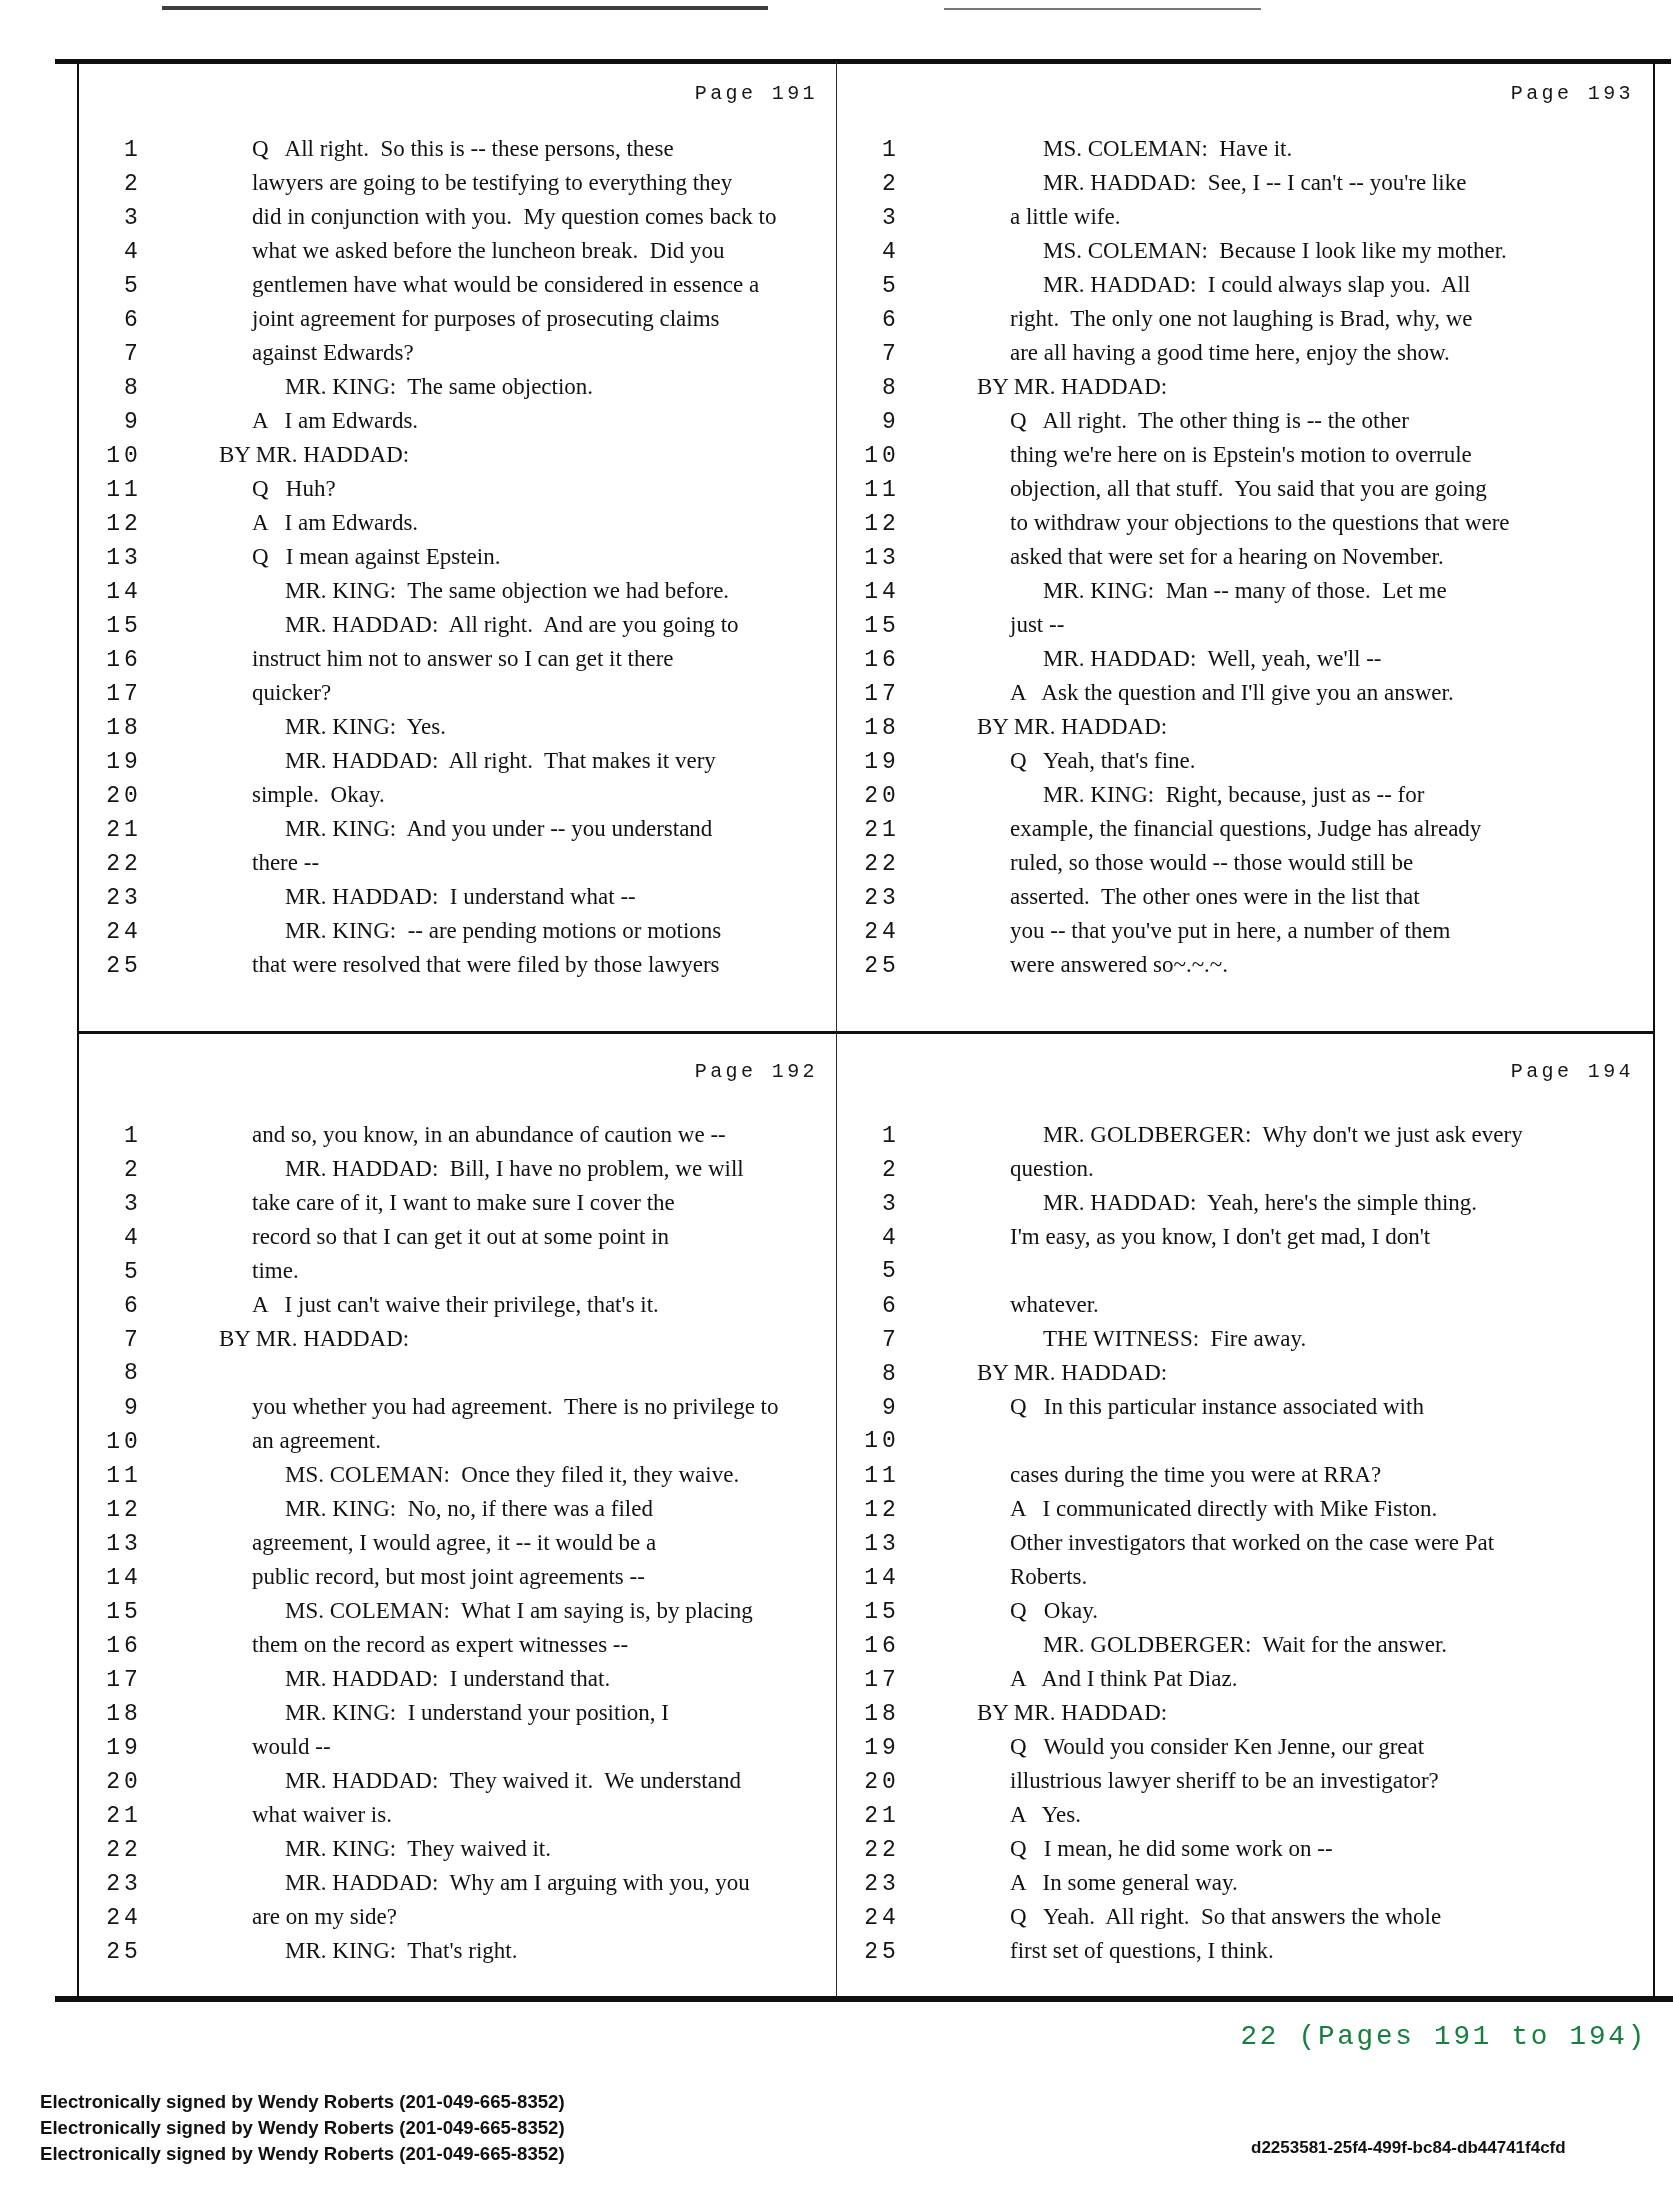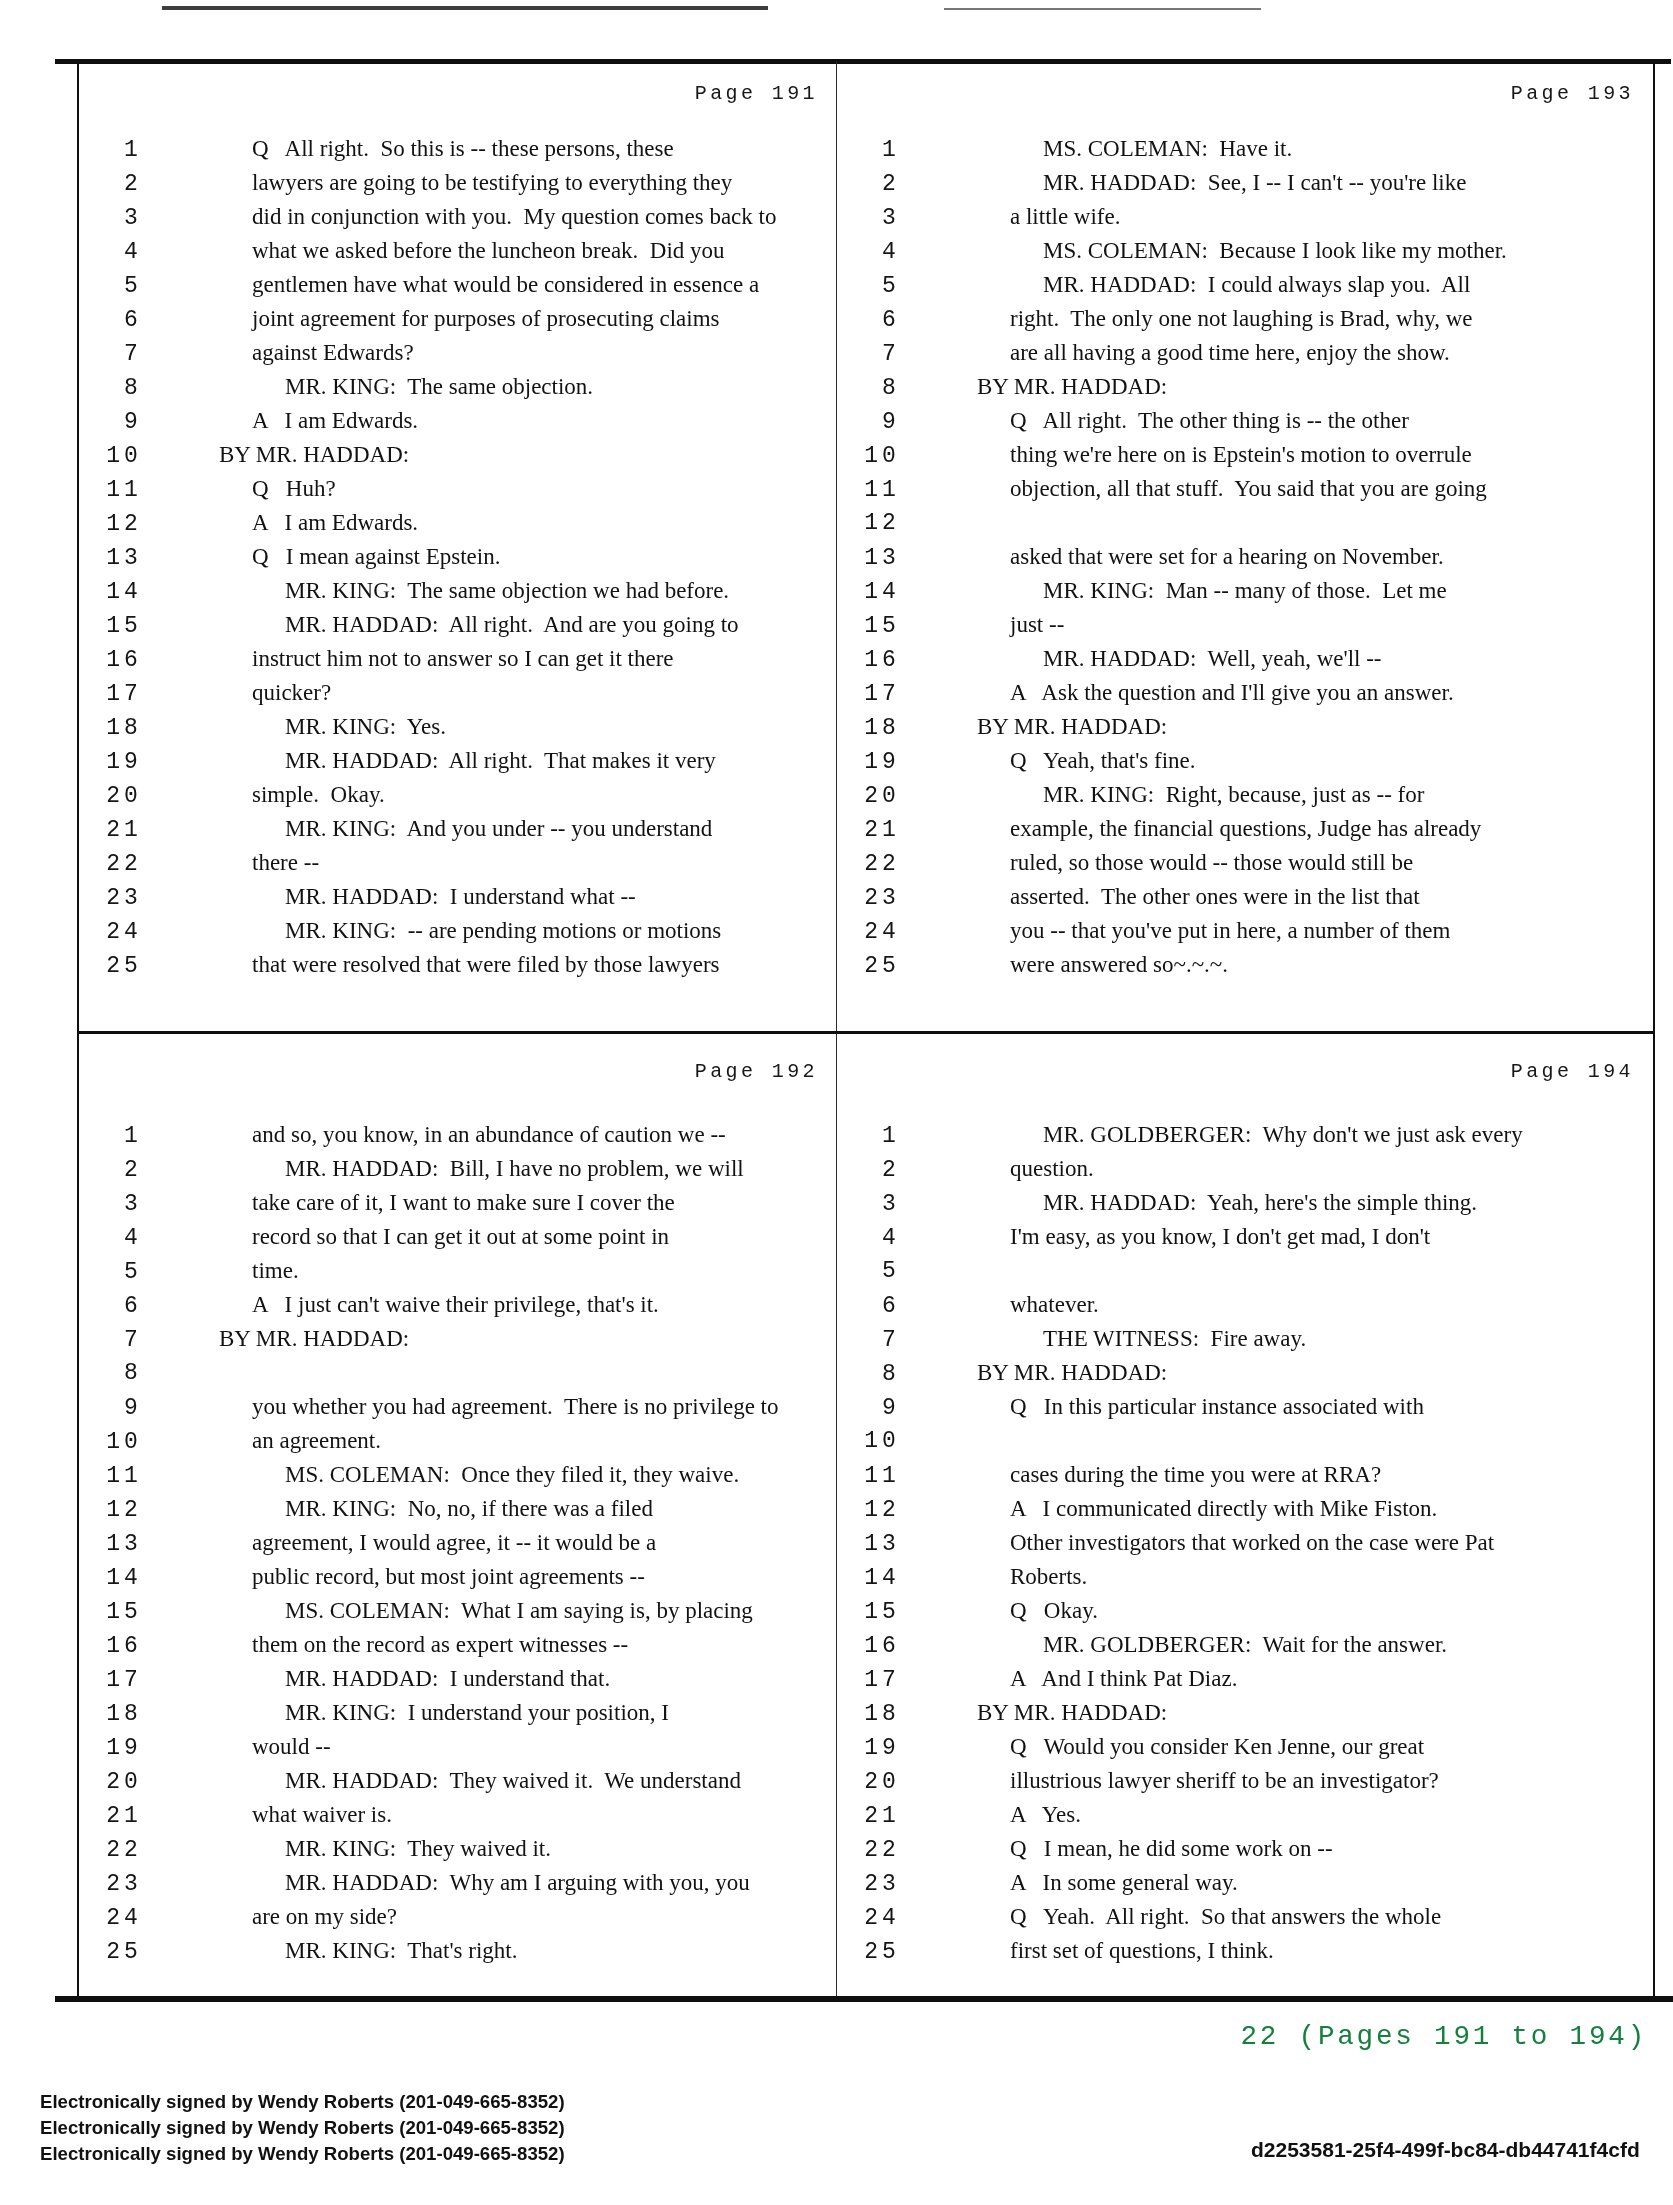--- a/index.html
+++ b/index.html
@@ -86,21 +86,21 @@
     line-height: 26px;
     color: #111;
     white-space: pre;
   }
   .doc-id {
     position: absolute;
     left: 1251px;
     top: 2138px;
     font-family: "Liberation Sans", "DejaVu Sans", sans-serif;
     font-weight: bold;
-    font-size: 21px;
+    font-size: 17px;
     color: #111;
     white-space: nowrap;
   }
 </style>
 </head>
 <body>
 
 <div class="sheet">
   <div class="artifact a1"></div>
   <div class="artifact a2"></div>
@@ -260,20 +260,21 @@
         <div class="tline">
           <span class="num">10</span>
           <span class="txt t-cont">thing we're here on is Epstein's motion to overrule</span>
         </div>
         <div class="tline">
           <span class="num">11</span>
           <span class="txt t-cont">objection, all that stuff.  You said that you are going</span>
         </div>
         <div class="tline">
           <span class="num">12</span>
+          <span class="txt t-cont">to withdraw your objections to the questions that were</span>
         </div>
         <div class="tline">
           <span class="num">13</span>
           <span class="txt t-cont">asked that were set for a hearing on November.</span>
         </div>
         <div class="tline">
           <span class="num">14</span>
           <span class="txt t-spk">MR. KING:  Man -- many of those.  Let me</span>
         </div>
         <div class="tline">

